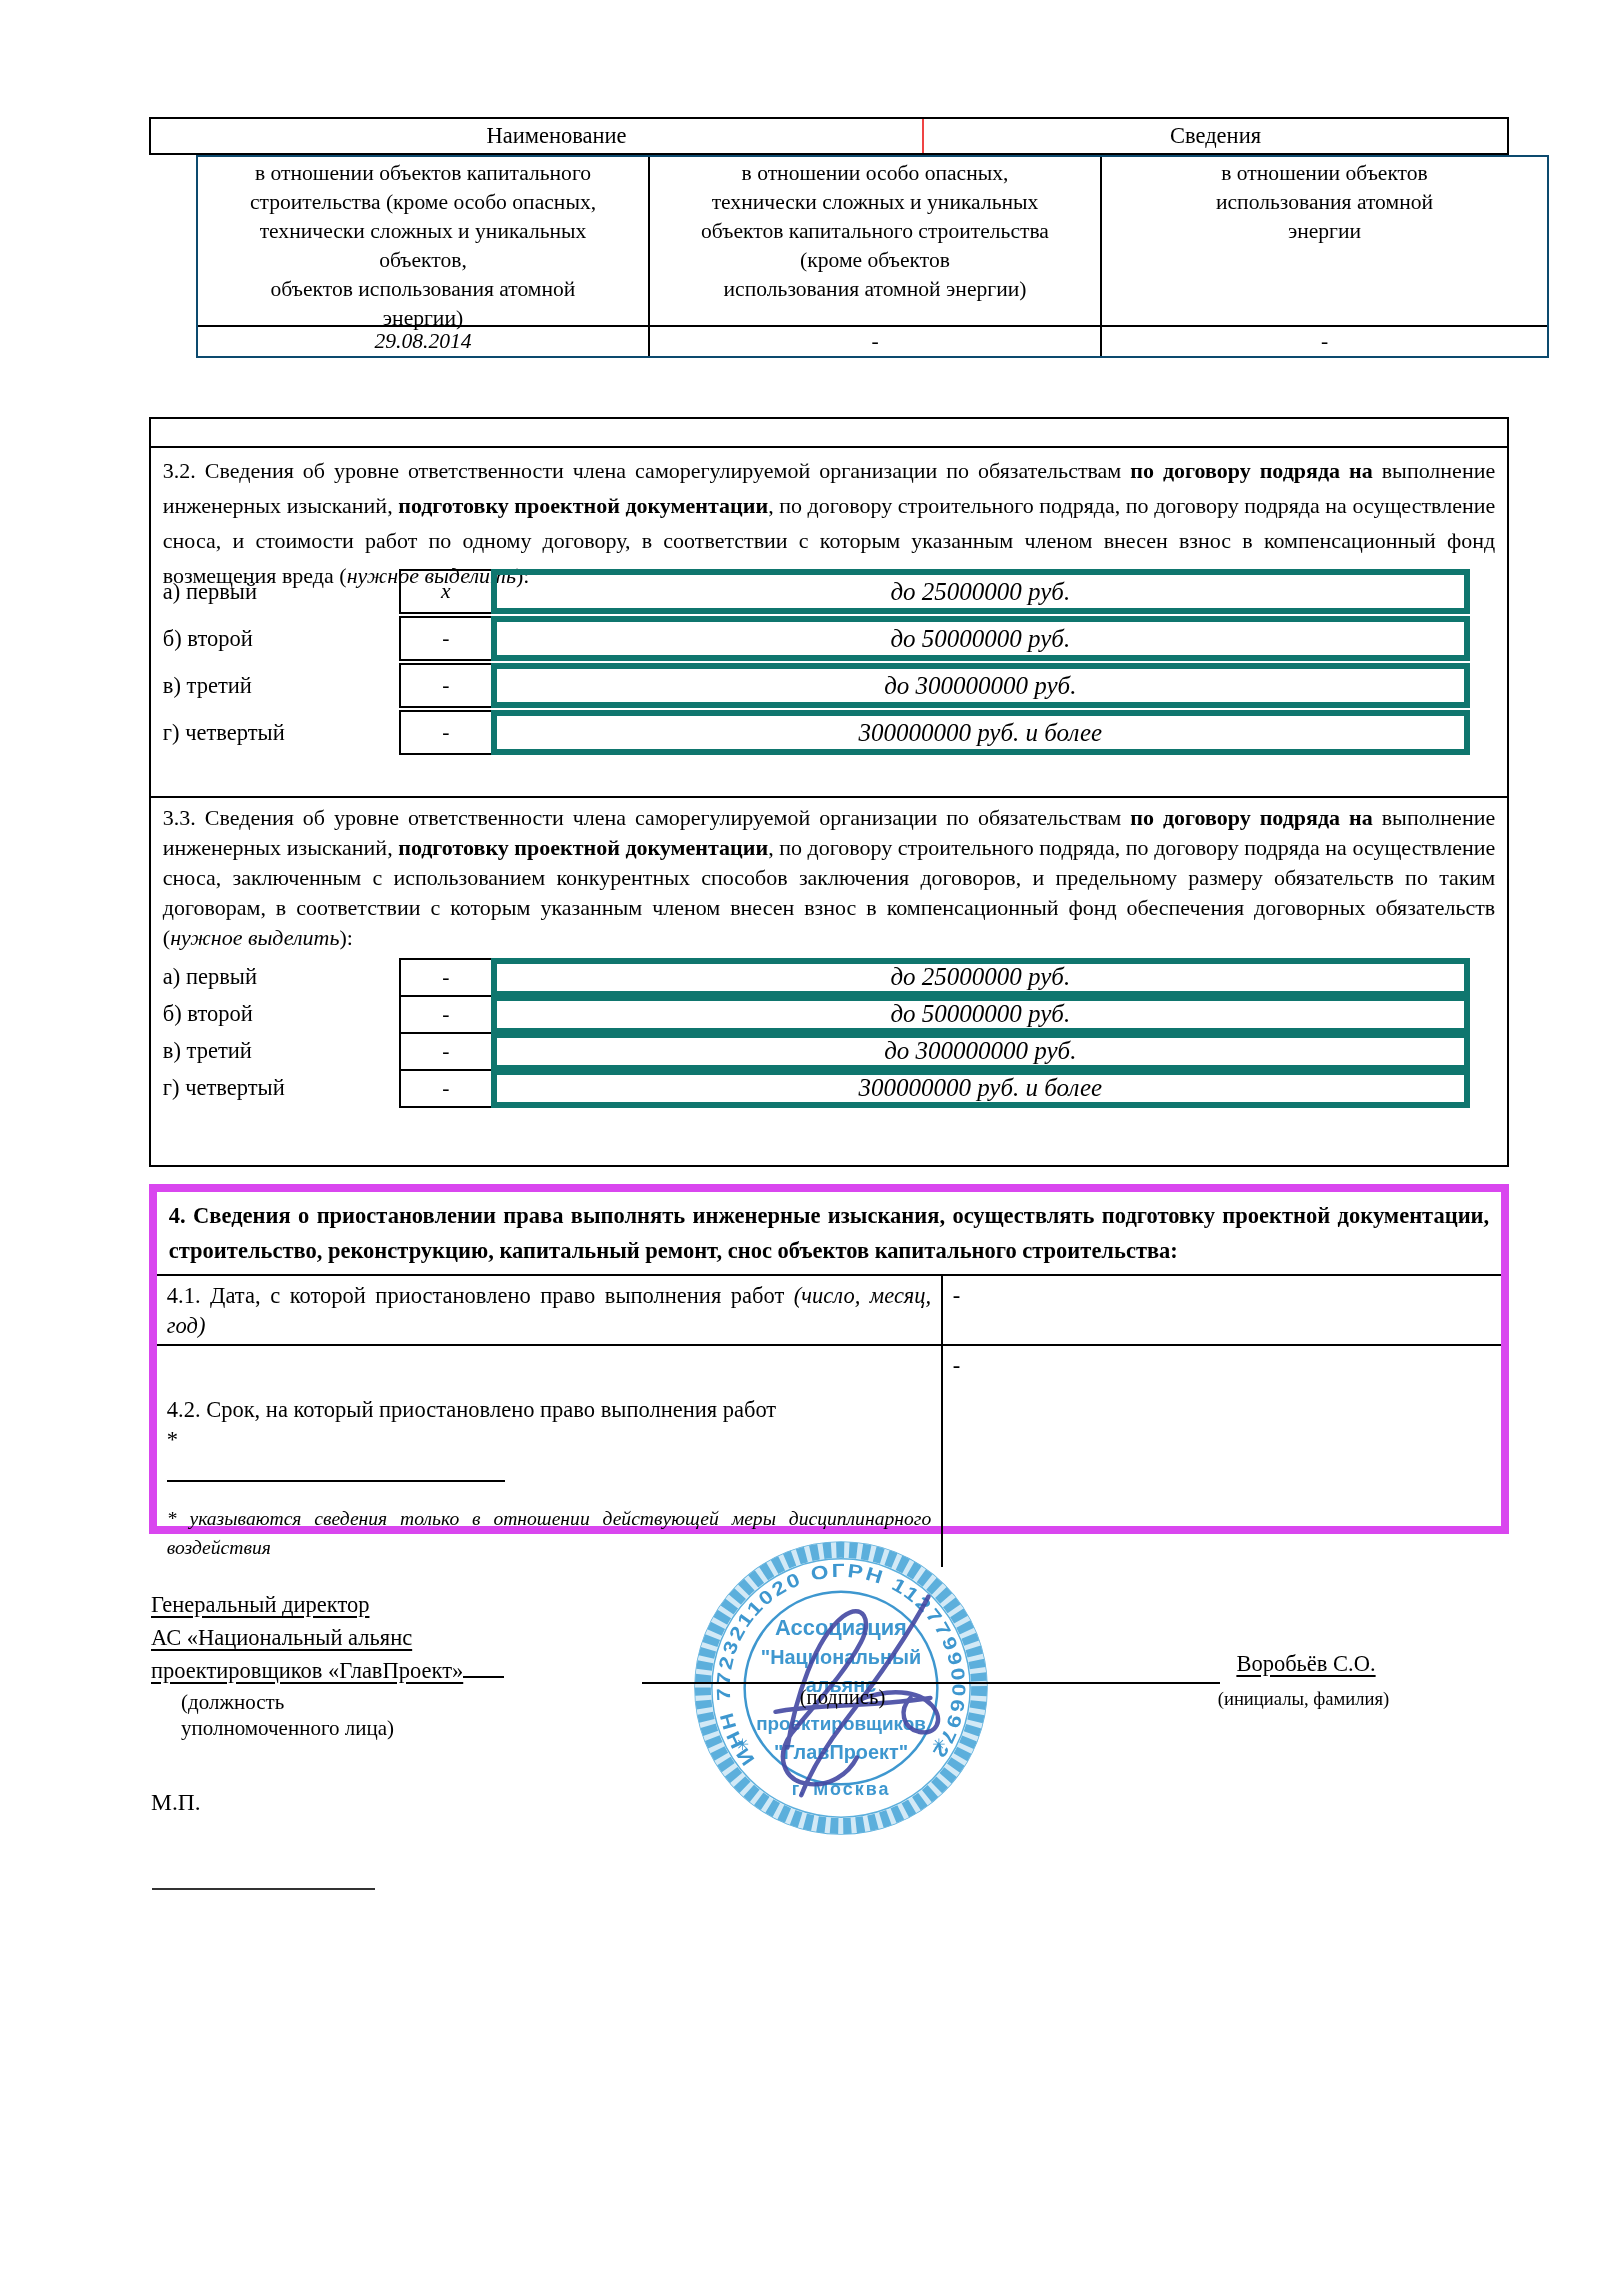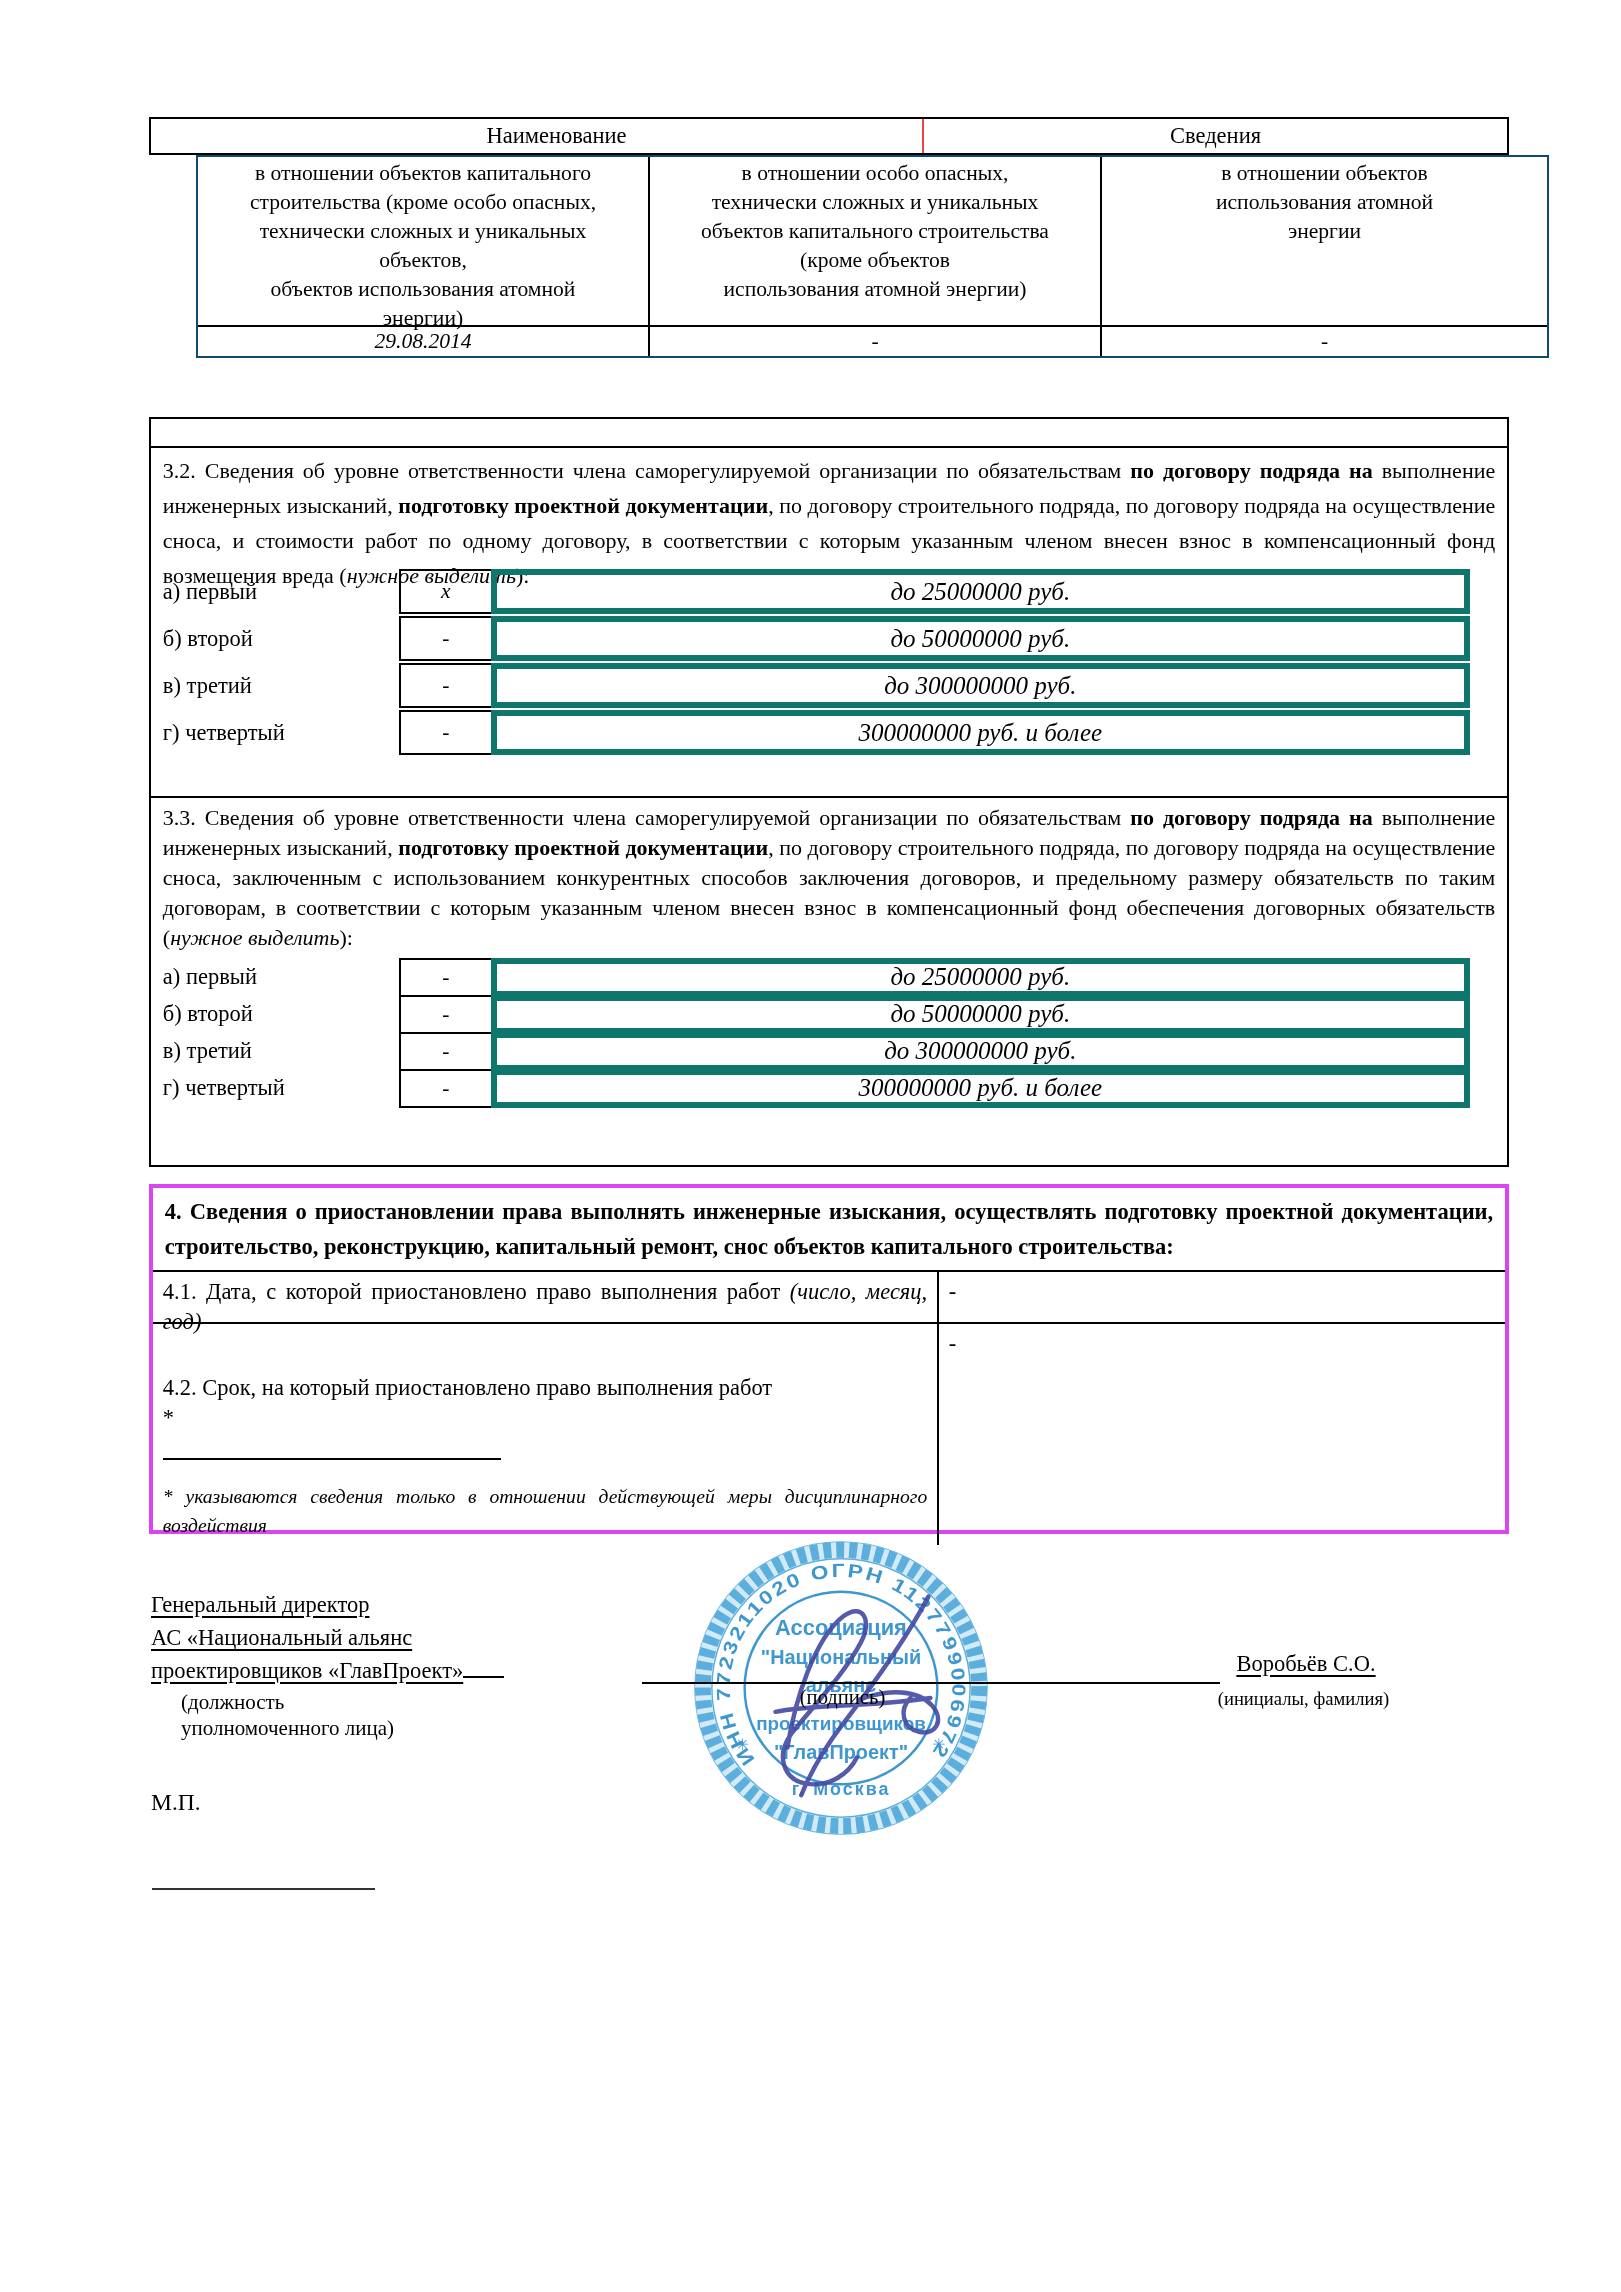--- a/index.html
+++ b/index.html
@@ -42,26 +42,26 @@
   .rows32 .lvl-row { margin-bottom:2px; }
   .rows33 .lvl-row { height:39px; }
   .rows33 .lvl-row + .lvl-row { margin-top:-2px; }
   .lvl-label { position:absolute; left:0; top:0; height:100%; display:flex; align-items:center; font-size:22.5px; }
   .lvl-mark { position:absolute; left:236px; top:0; width:94px; height:100%; border:2px solid #000;
               display:flex; align-items:center; justify-content:center; font-size:21.6px; font-style:italic; }
   .lvl-amount { position:absolute; left:328px; top:0; width:979px; height:100%; border:6px solid #0f766e;
                 display:flex; align-items:center; justify-content:center; font-size:25px; font-style:italic; }
 
   
-  .sec4 { left:149px; top:1184px; width:1360px; height:350px; border:4px solid #d946ef; display:flex; flex-direction:column; }
+  .sec4 { left:149px; top:1184px; width:1360px; height:350px; border:8px solid #d946ef; display:flex; flex-direction:column; }
   .s4head { padding:5.9px 11.8px; font-size:22.5px; font-weight:bold; line-height:35px; }
   .s4row { display:flex; border-top:2px solid #000; font-size:22.5px; line-height:30px; }
   .s4row .lcell { width:786px; border-right:2px solid #000; padding:4.9px 9.8px; }
   .s4row .rcell { flex:1; padding:4.9px 9.8px; }
-  .s4row.r41 { height:52px; }
+  .s4row.r41 { height:70px; }
   .s4row.r42 { flex:1; }
   .pre { white-space:pre-line;margin-top:44px; }
   .hr42 { width:338px; height:2px; background:#000; margin-top:25.5px; }
   .footnote { font-size:19.6px; font-style:italic; line-height:29px; margin-top:22px; text-align:justify; }
 
   
   .pos-block { left:151px; top:1588px; font-size:22.5px; line-height:33px; }
   .u { text-decoration:underline; text-underline-offset:3.9px; text-decoration-thickness:1.5px; }
   .utail { display:inline-block; width:41px; height:1em; border-bottom:2px solid #000; }
   .pos-caption { left:181px; top:1690px; width:304px; text-align:left; font-size:21px; line-height:25.5px; white-space:pre-line; }

